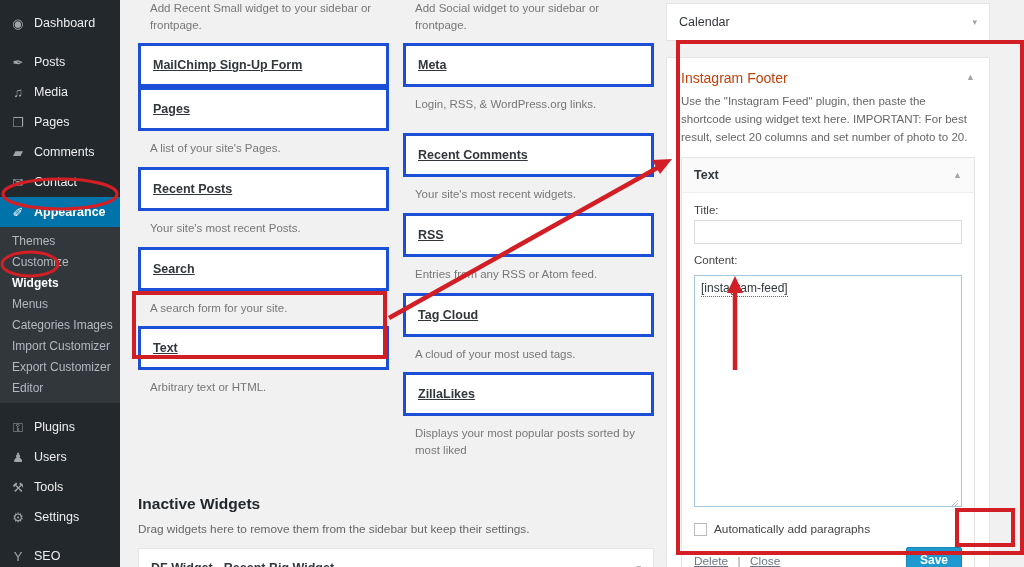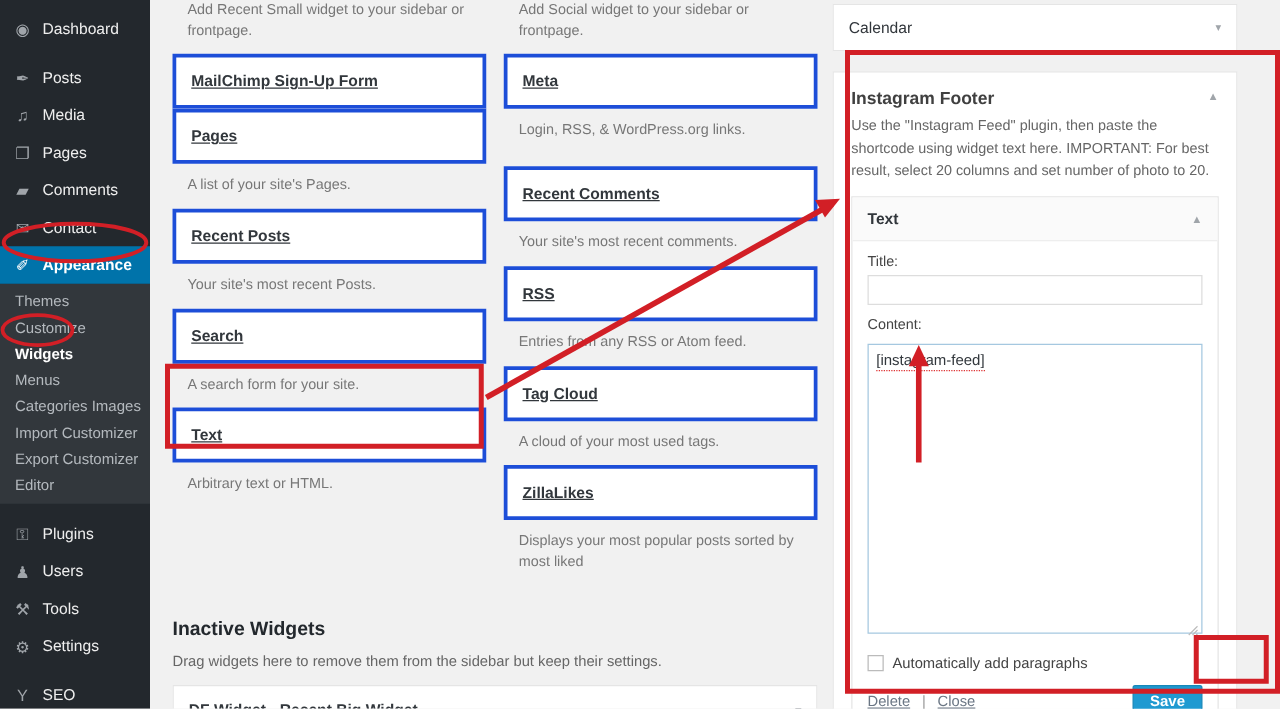--- a/index.html
+++ b/index.html
@@ -81,21 +81,21 @@
   .side-card {
     background: #fff; border: 1px solid #e5e5e5; margin-top: 3px;
     padding: 11px 12px; font-size: 12.5px; color: #32373c;
     display: flex; align-items: center; justify-content: space-between; cursor: move;
   }
   .panel {
     background: #fff; border: 1px solid #e5e5e5;
     margin-top: 16px; padding: 12px 14px 14px 14px;
   }
   .panel-head { display: flex; align-items: flex-start; justify-content: space-between; }
-  .panel-title { font-size: 14px; font-weight: bold; color: #404040; text-align: center; }
+  .panel-title { font-size: 14px; font-weight: normal; color: #c2410c; text-align: center; }
   .tri-up { color: #a0a5aa; font-size: 9px; line-height: 14px; }
   .panel-desc { font-size: 11.5px; color: #666; line-height: 1.55; margin-top: 7px; }
 
   .inner-widget { border: 1px solid #e5e5e5; margin-top: 11px; background: #fff; }
   .inner-head {
     background: #fafafa; border-bottom: 1px solid #eee;
     padding: 10px 12px; display: flex; align-items: center; justify-content: space-between;
     font-size: 12.5px; font-weight: bold; color: #32373c; cursor: pointer;
   }
   .inner-body { padding: 11px 12px 12px 12px; }
@@ -233,21 +233,21 @@
 
         <div class="wcard">Text</div>
         <div class="wdesc">Arbitrary text or HTML.</div>
       </div>
 
       <div class="wcol">
         <div class="wcard">Meta</div>
         <div class="wdesc tall">Login, RSS, &amp; WordPress.org links.</div>
 
         <div class="wcard">Recent Comments</div>
-        <div class="wdesc">Your site's most recent comments.</div>
+        <div class="wdesc">Your site's most recent widgets.</div>
 
         <div class="wcard">RSS</div>
         <div class="wdesc">Entries from any RSS or Atom feed.</div>
 
         <div class="wcard">Tag Cloud</div>
         <div class="wdesc">A cloud of your most used tags.</div>
 
         <div class="wcard">ZillaLikes</div>
         <div class="wdesc">Displays your most popular posts sorted by most liked</div>
       </div>

